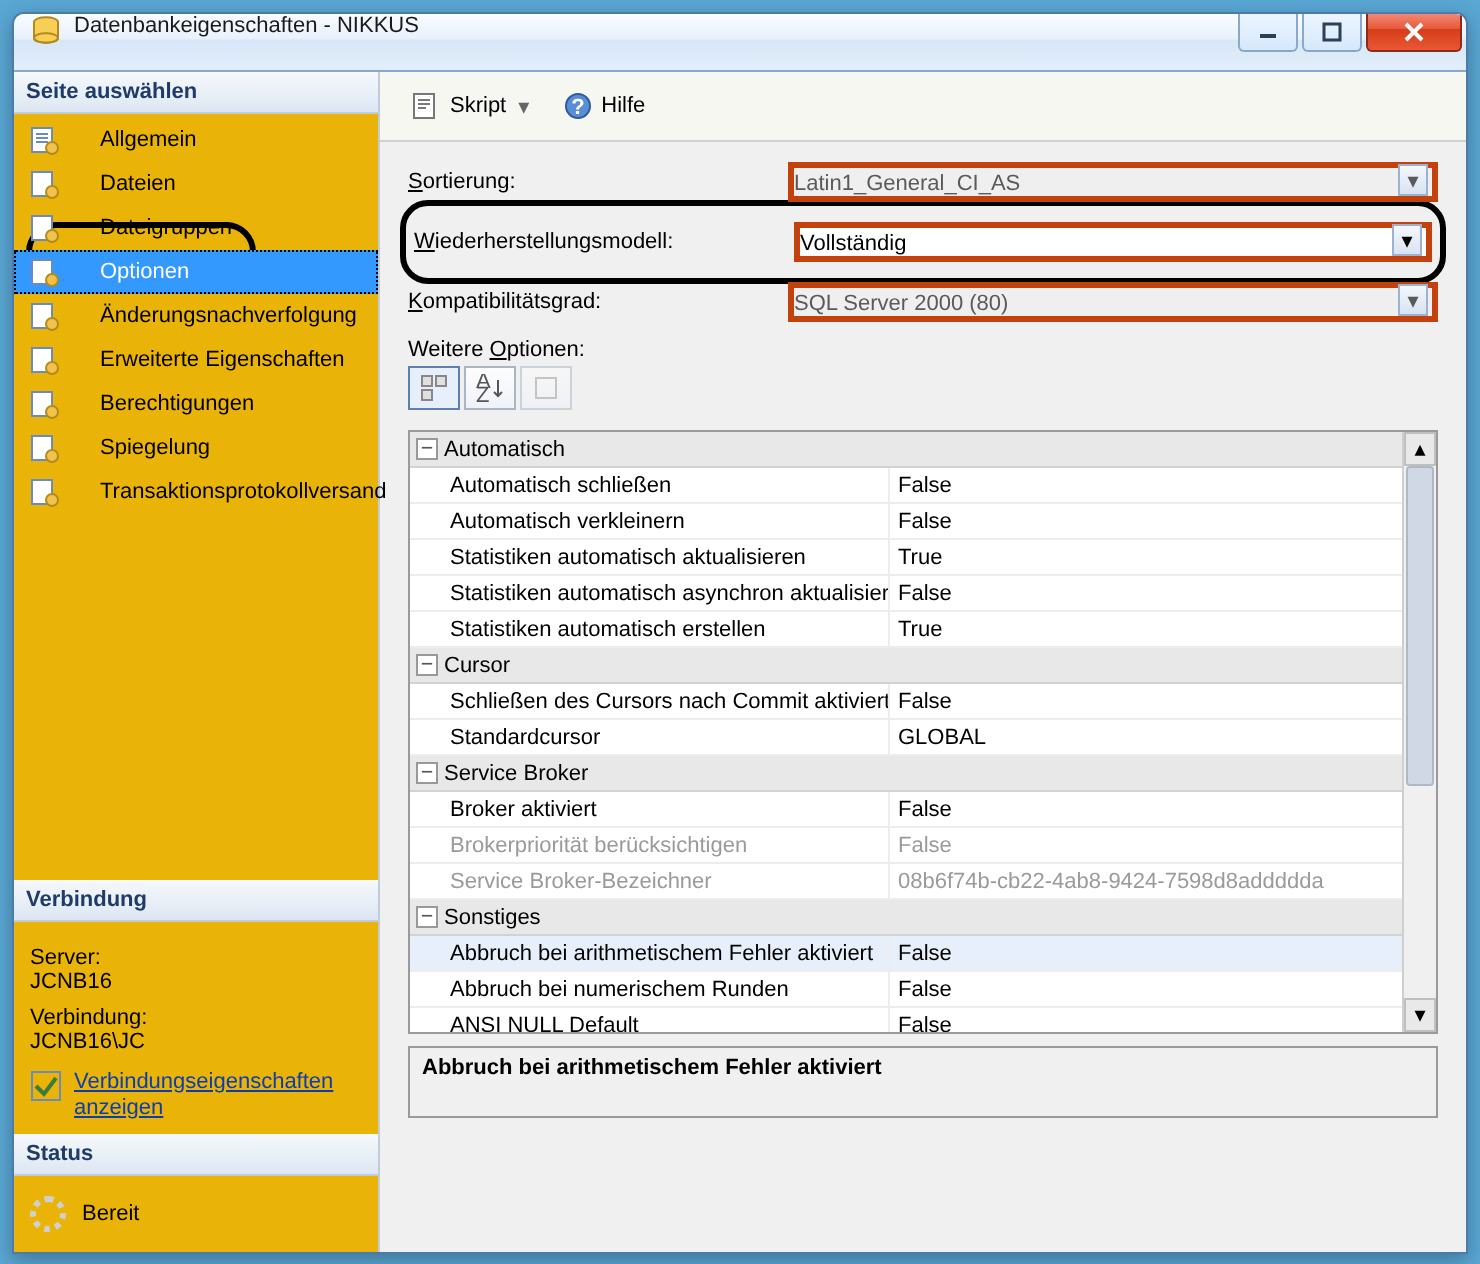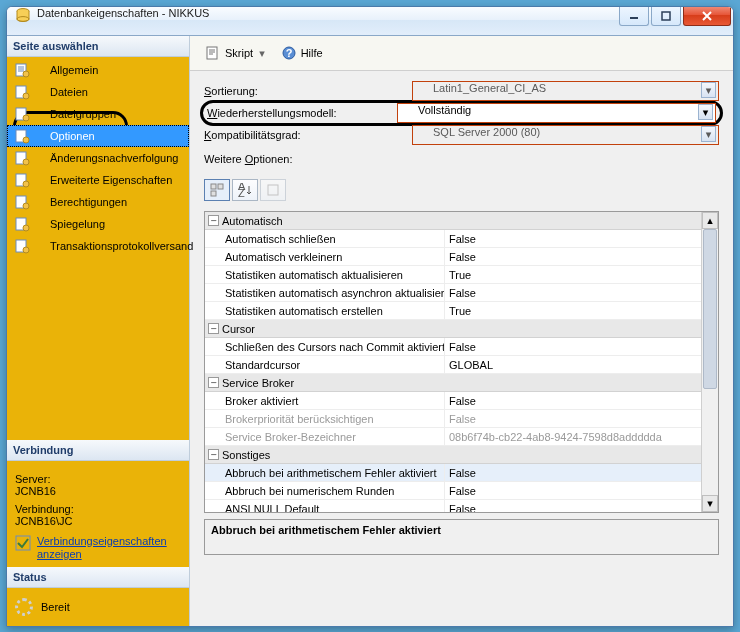--- a/index.html
+++ b/index.html
@@ -26,28 +26,28 @@
 .conn .valC{margin-bottom:2px}
 .link{color:#0a3db1;text-decoration:underline;cursor:pointer;display:inline-block;line-height:1.2}
 .status-row{display:flex;align-items:center;gap:8px;padding:4px 0}
 .spinner{width:18px;height:18px;border:3px dotted #d0d0d0;border-radius:50%}
 .right{flex:1;display:flex;flex-direction:column;background:#f0f0f0}
 .toolbar{display:flex;align-items:center;gap:4px;padding:6px 10px;background:#f7f7f2;border-bottom:1px solid #cfcfcf}
 .tbtn{display:flex;align-items:center;gap:4px;padding:2px 4px;cursor:pointer;border:1px solid transparent}
 .tic{width:16px;height:16px}
 .tsep{color:#666;padding:0 2px}
 .form{padding:8px 14px 6px 14px}
-.frow{display:flex;align-items:center;height:24px;gap:18px}
+.frow{display:flex;align-items:center;height:24px;gap:0}
 .flabel{width:190px}
-.fsel{flex:1;height:20px;background:#fff;border:1px solid #c2410c;display:flex;align-items:flex-start;justify-content:space-between;padding:0 2px 0 20px;cursor:pointer}
+.fsel{flex:1;height:20px;background:#fff;border:3px solid #c2410c;display:flex;align-items:flex-end;justify-content:space-between;padding:0 2px 0 0;cursor:pointer}
 .fsel.disabled{background:#efefef;color:#5a5a5a}
 .fsel .dd{width:15px;height:16px;background:linear-gradient(to bottom,#f4f7fc,#d8e3f2);border:1px solid #9bb3d0;display:flex;align-items:center;justify-content:center}
 .hilite{border:3px solid #000;border-radius:14px;padding:0 4px;margin:-3px -4px}
-.hilite-inner{display:flex;align-items:center;width:100%;height:20px}
-.opt-label{margin-top:6px;margin-bottom:14px}
+.hilite-inner{display:flex;align-items:center;width:100%;height:36px}
+.opt-label{margin-top:6px;margin-bottom:2px}
 .opt-tools{display:flex;gap:2px;margin-bottom:4px}
 .otool{width:26px;height:22px;border:1px solid #aab6c4;background:linear-gradient(to bottom,#fdfdfe,#eef3f9);display:flex;align-items:center;justify-content:center;cursor:pointer}
 .otool.on{border-color:#5b80b1;background:#e6effa}
 .grid-wrap{border:1px solid #9a9a9a;margin:0 14px;background:#fff;height:302px;overflow:hidden;display:flex}
 .grid{flex:1;overflow:auto}
 .gcat{display:flex;align-items:center;background:#e8e8e8;border-bottom:1px solid #d2d2d2;height:18px}
 .gexp{width:15px;text-align:center;font-family:monospace;font-size:10px;line-height:1;color:#555;border:1px solid #999;background:#fff;margin:0 3px;height:11px;width:11px;display:flex;align-items:center;justify-content:center;cursor:pointer}
 .gcatlbl{font-weight:normal}
 .grow{display:flex;height:18px;border-bottom:1px solid #ededed;align-items:center}
 .grow.selrow{background:#e6effa}

